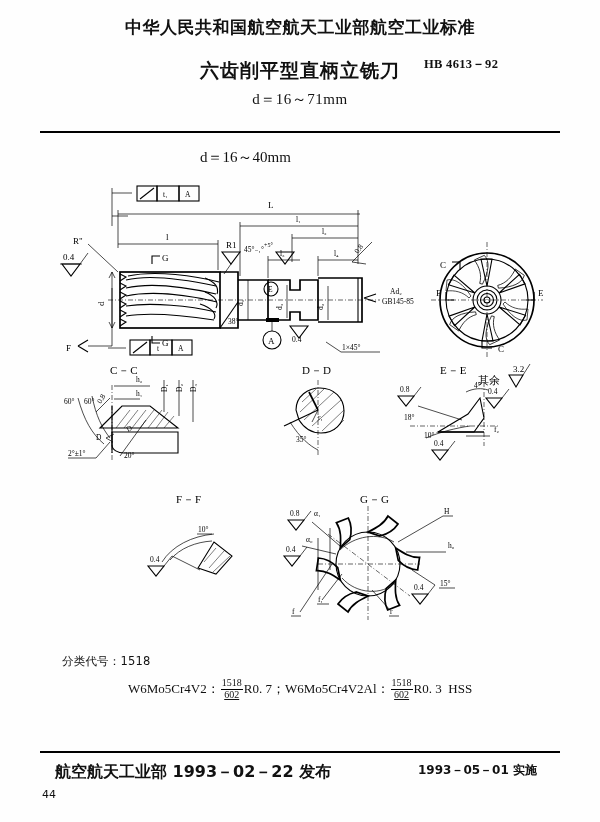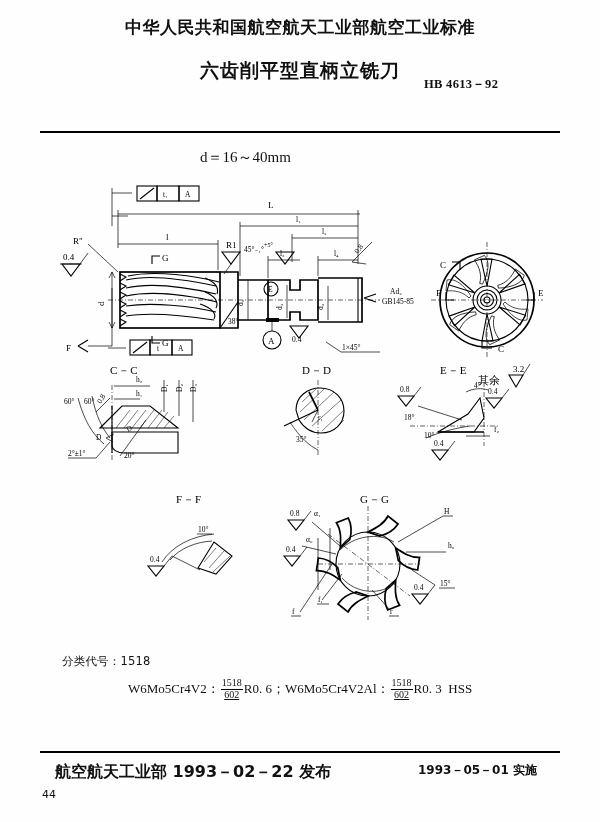--- a/index.html
+++ b/index.html
@@ -31,21 +31,21 @@
   }
   #doc-title {
     top: 58px; left: 0; width: 600px;
     text-align: center;
     font-family: "DejaVu Sans", "Liberation Sans", sans-serif;
     font-weight: bold;
     font-size: 19px;
     letter-spacing: 1px;
   }
   #std-number {
-    top: 76px; left: 424px;
+    top: 56px; left: 424px;
     font-family: "Liberation Serif", serif;
     font-weight: bold;
     font-size: 12.5px;
     letter-spacing: 0.3px;
   }
   #dia-range {
     top: 90px; left: 0; width: 600px;
     text-align: center;
     font-size: 15px;
     letter-spacing: 0.5px;
@@ -131,20 +131,21 @@
 <body>
 
 <div id="page">
 
   <div class="abs" id="std-title">中华人民共和国航空航天工业部航空工业标准</div>
 
   <div class="abs" id="doc-title">六齿削平型直柄立铣刀</div>
 
   <div class="abs" id="std-number">HB 4613－92</div>
 
+  <div class="abs" id="dia-range">d＝16～71mm</div>
 
   <div class="abs" id="rule-top"></div>
 
   <div class="abs" id="fig-caption">d＝16～40mm</div>
 
   <div class="abs" id="drawing">
     <svg width="600" height="455" viewBox="0 0 600 455" xmlns="http://www.w3.org/2000/svg">
 
       <g>
         <text class="lbl-cn" x="478" y="214">其余</text>
@@ -565,21 +566,21 @@
 
     </svg>
   </div>
 
   <div class="abs note" id="note-class">
     <span>分类代号：</span><span>1518</span>
   </div>
 
 
   <div class="abs" id="note-formula">
-    <span>W6Mo5Cr4V2：</span><span class="frac"><span class="num">1518</span><span class="den">602</span></span><span>R0. 6；</span><span>W6Mo5Cr4V2Al：</span><span class="frac"><span class="num">1518</span><span class="den">602</span></span><span>R0. 3</span>&nbsp;&nbsp;<span>HSS</span>
+    <span>W6Mo5Cr4V2：</span><span class="frac"><span class="num">1518</span><span class="den">602</span></span><span>R0. 7；</span><span>W6Mo5Cr4V2Al：</span><span class="frac"><span class="num">1518</span><span class="den">602</span></span><span>R0. 3</span>&nbsp;&nbsp;<span>HSS</span>
   </div>
 
   <div class="abs" id="rule-bottom"></div>
 
   <div class="abs" id="issue-text">航空航天工业部 1993－02－22 发布</div>
 
   <div class="abs" id="effect-text">1993－05－01 实施</div>
 
   <div class="abs" id="page-number">44</div>
 

